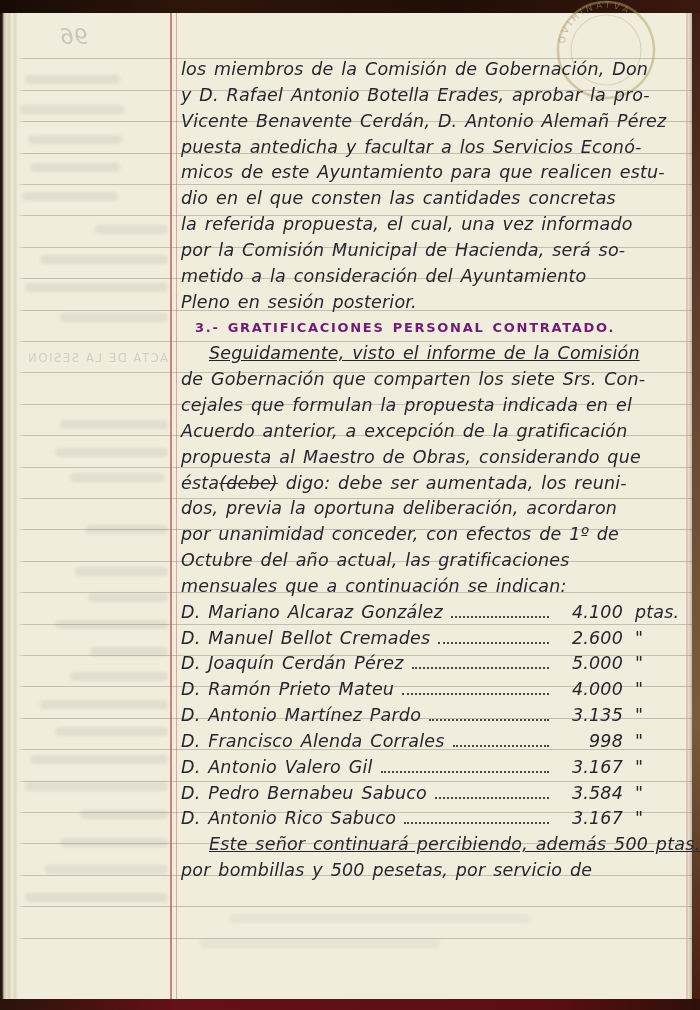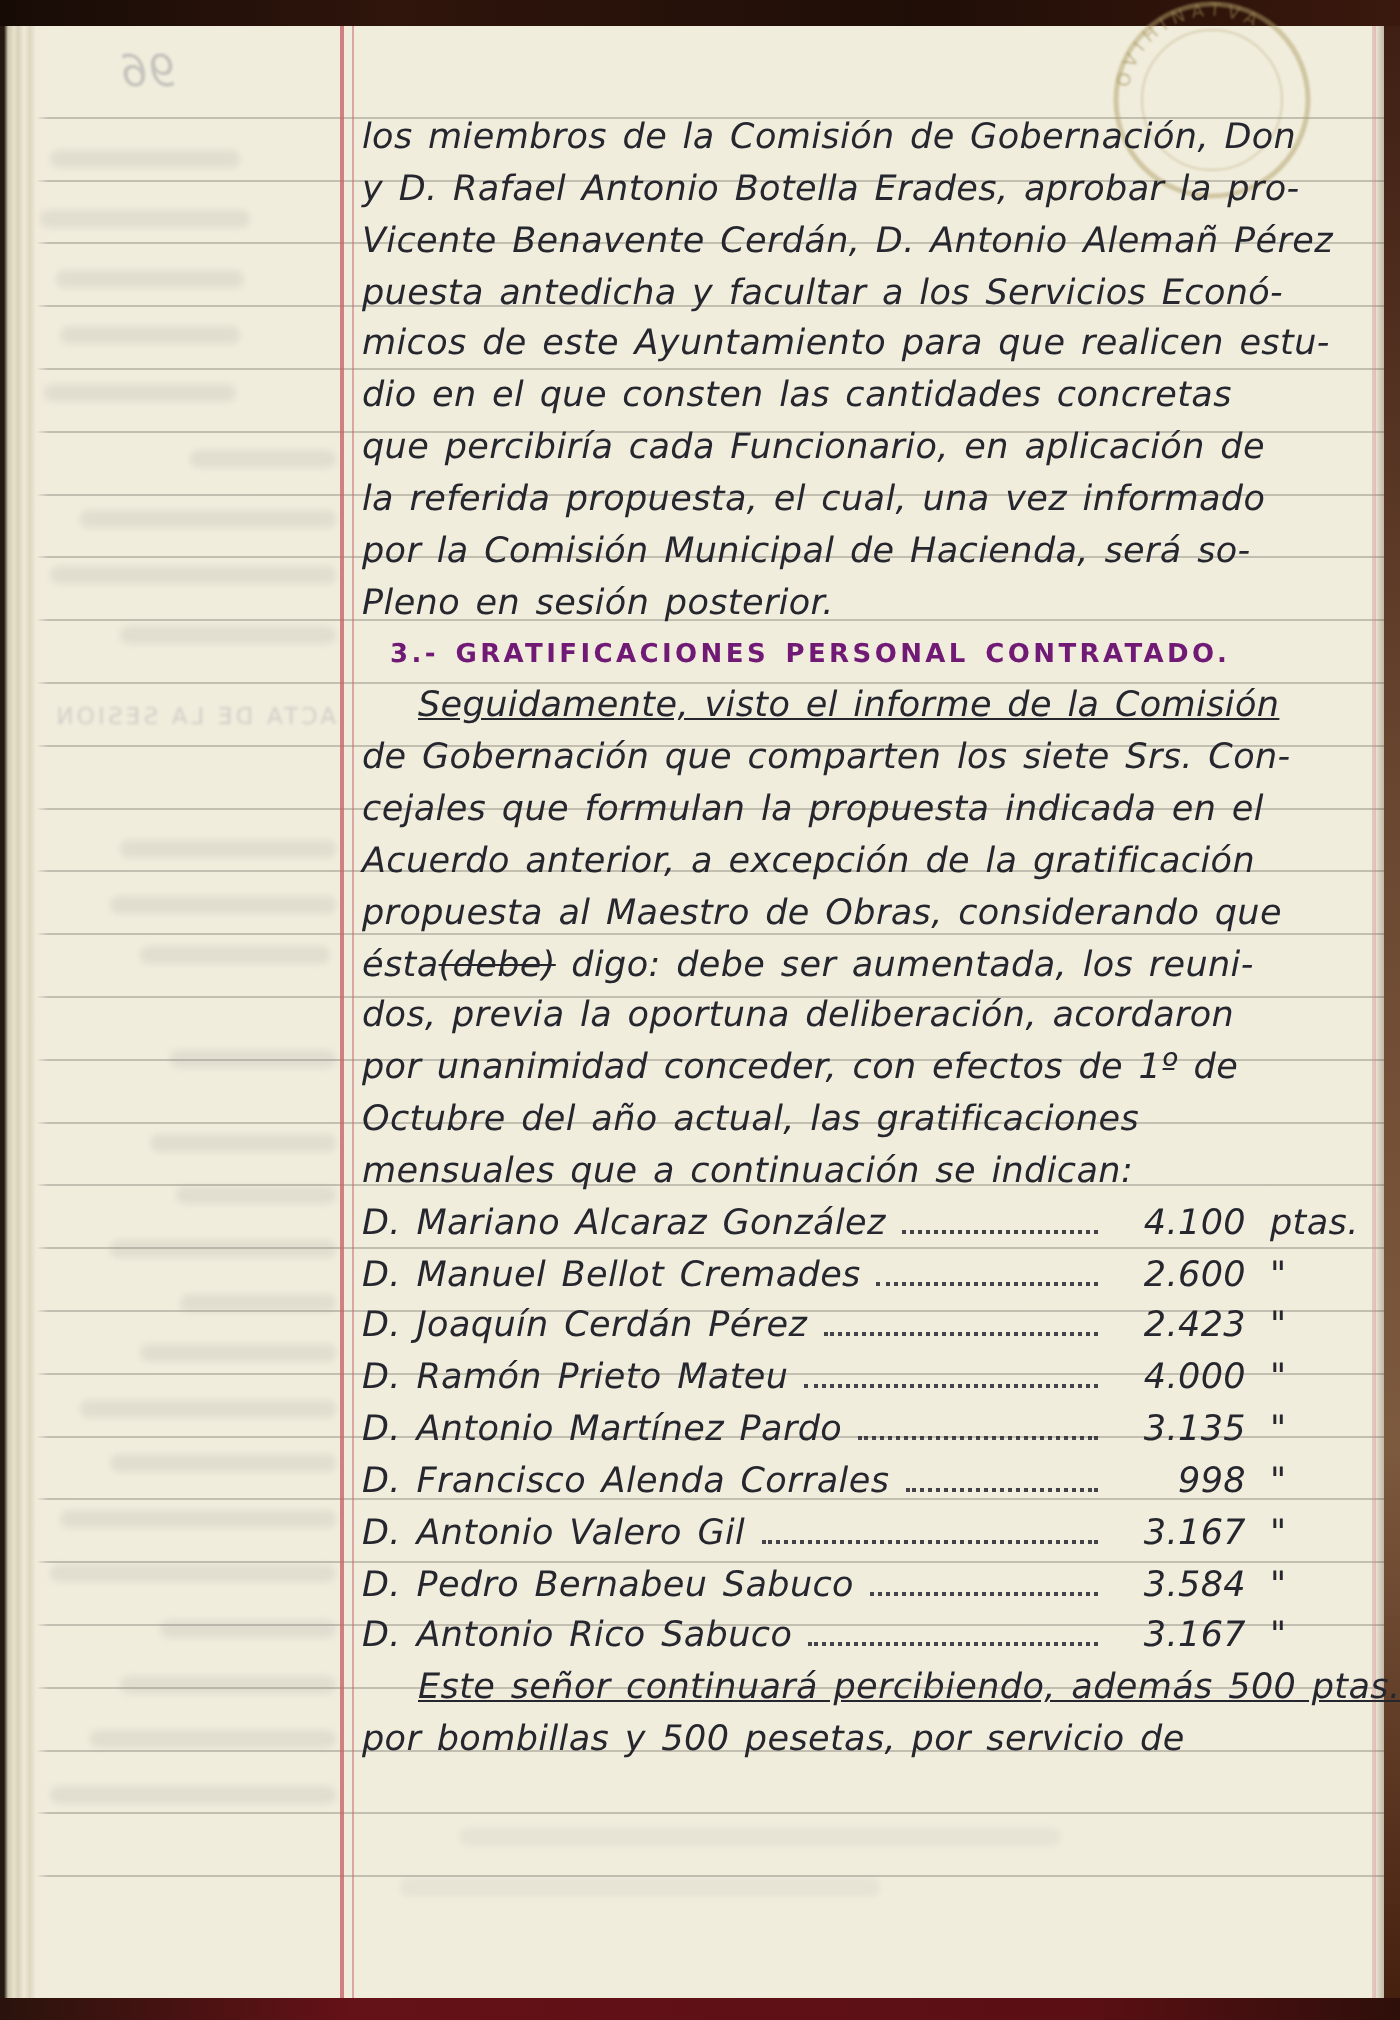--- a/index.html
+++ b/index.html
@@ -110,23 +110,23 @@
 <div class="sm l" style="top:914px;left:230px;width:300px;"></div>
 <div class="sm l" style="top:939px;left:200px;width:240px;"></div>
 
 <div class="content">
   <div class="hl">los miembros de la Comisión de Gobernación, Don</div>
   <div class="hl">y D. Rafael Antonio Botella Erades, aprobar la pro-</div>
   <div class="hl">Vicente Benavente Cerdán, D. Antonio Alemañ Pérez</div>
   <div class="hl">puesta antedicha y facultar a los Servicios Econó-</div>
   <div class="hl">micos de este Ayuntamiento para que realicen estu-</div>
   <div class="hl">dio en el que consten las cantidades concretas</div>
-  <div class="hl">que percibiría cada Funcionario, en aplicación de</div>
   <div class="hl">la referida propuesta, el cual, una vez informado</div>
   <div class="hl">por la Comisión Municipal de Hacienda, será so-</div>
+  <div class="hl">metido a la consideración del Ayuntamiento</div>
   <div class="hl">Pleno en sesión posterior.</div>
 
   <div class="heading">3.- GRATIFICACIONES PERSONAL CONTRATADO.</div>
 
   <div class="hl ind">Seguidamente, visto el informe de la Comisión</div>
   <div class="hl">de Gobernación que comparten los siete Srs. Con-</div>
   <div class="hl">cejales que formulan la propuesta indicada en el</div>
   <div class="hl">Acuerdo anterior, a excepción de la gratificación</div>
   <div class="hl">propuesta al Maestro de Obras, considerando que</div>
 
@@ -145,21 +145,21 @@
   </div>
   <div class="grant-row">
     <span class="gname">D. Manuel Bellot Cremades</span>
       <span class="leader"></span>
       <span class="amt">2.600</span>
       <span class="unit">"</span>
   </div>
   <div class="grant-row">
     <span class="gname">D. Joaquín Cerdán Pérez</span>
       <span class="leader"></span>
-      <span class="amt">2.423</span>
+      <span class="amt">5.000</span>
       <span class="unit">"</span>
   </div>
   <div class="grant-row">
     <span class="gname">D. Ramón Prieto Mateu</span>
       <span class="leader"></span>
       <span class="amt">4.000</span>
       <span class="unit">"</span>
   </div>
   <div class="grant-row">
     <span class="gname">D. Antonio Martínez Pardo</span>

